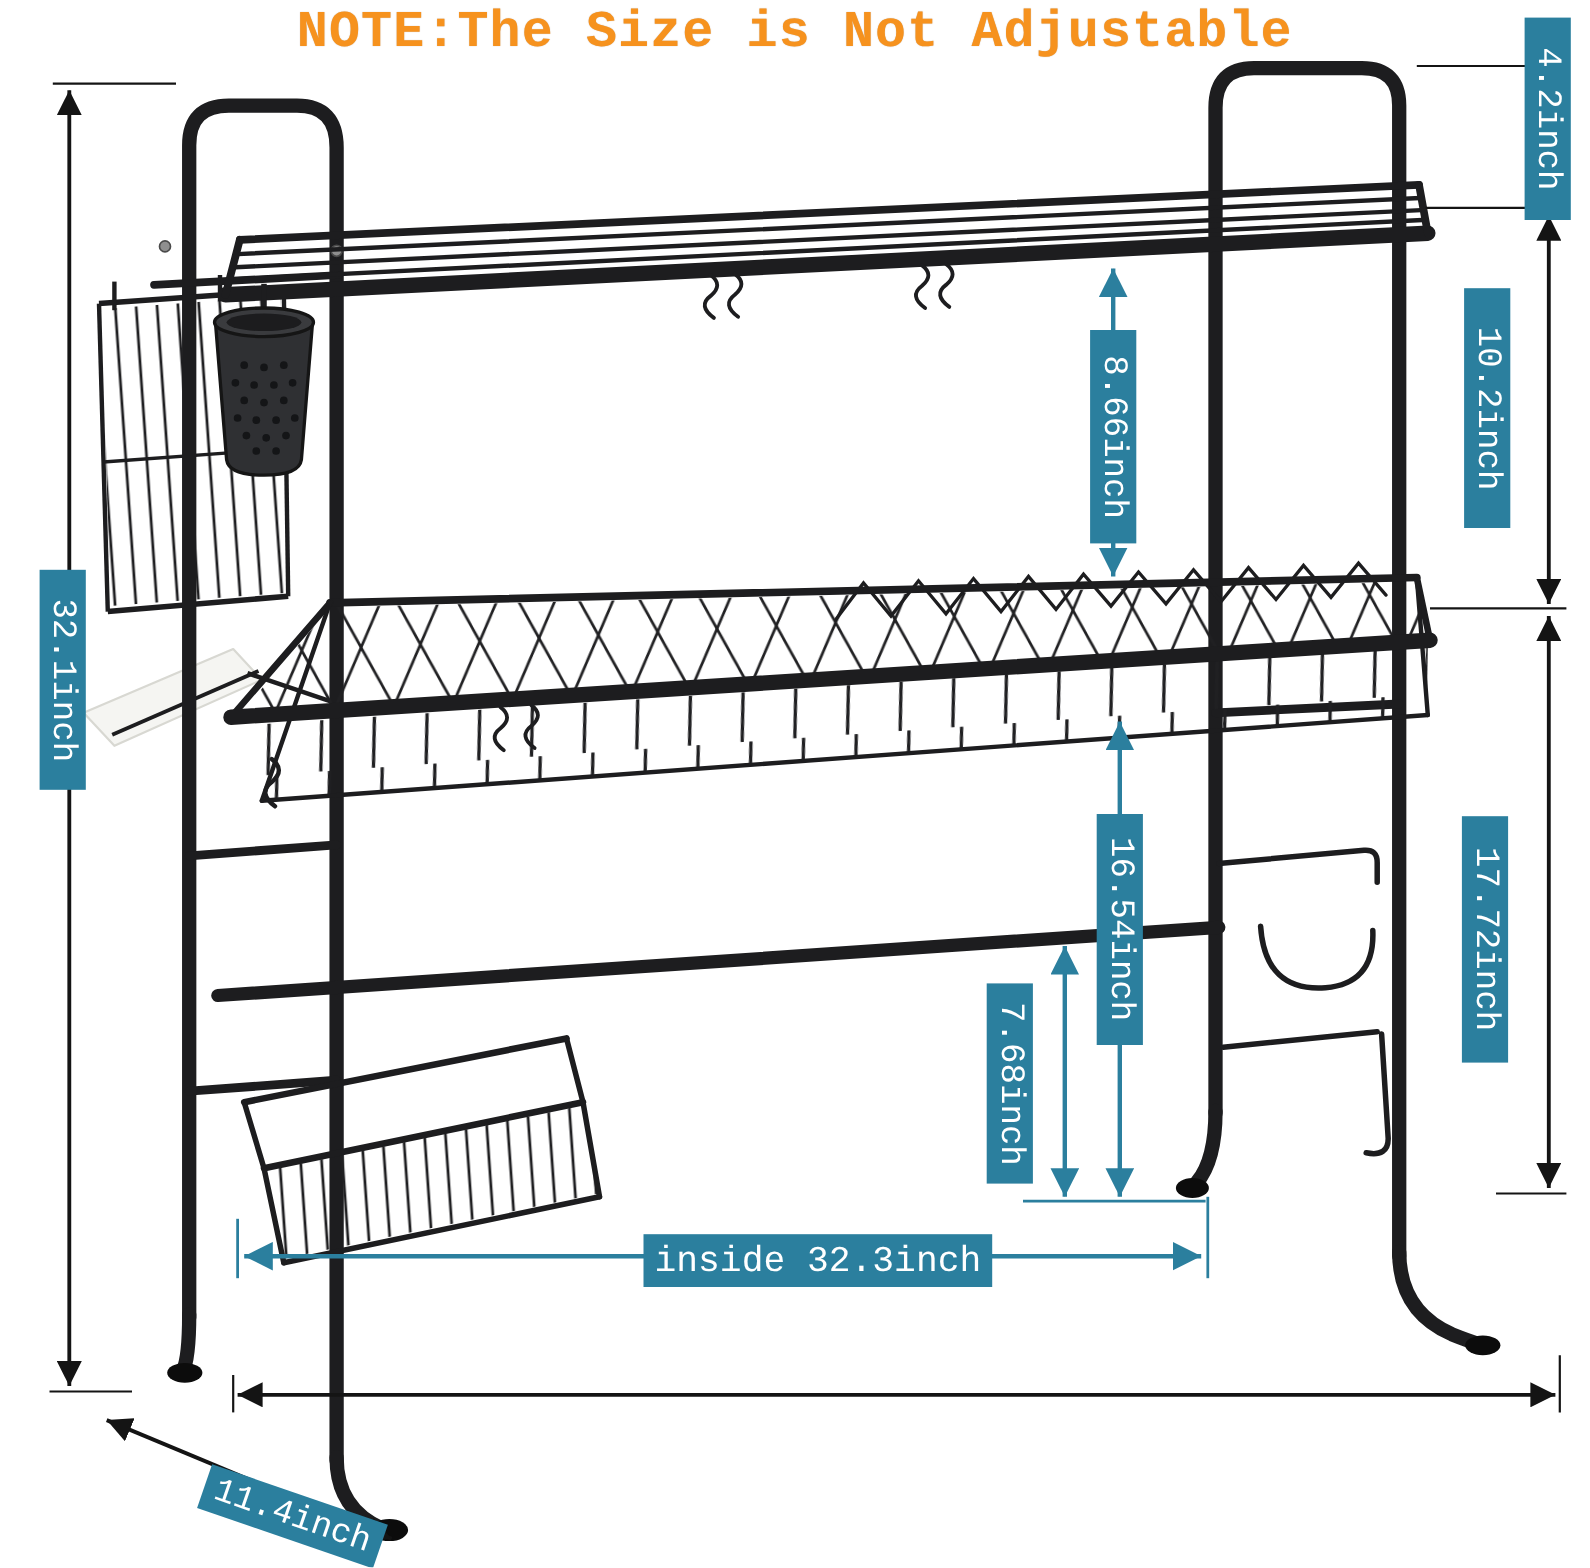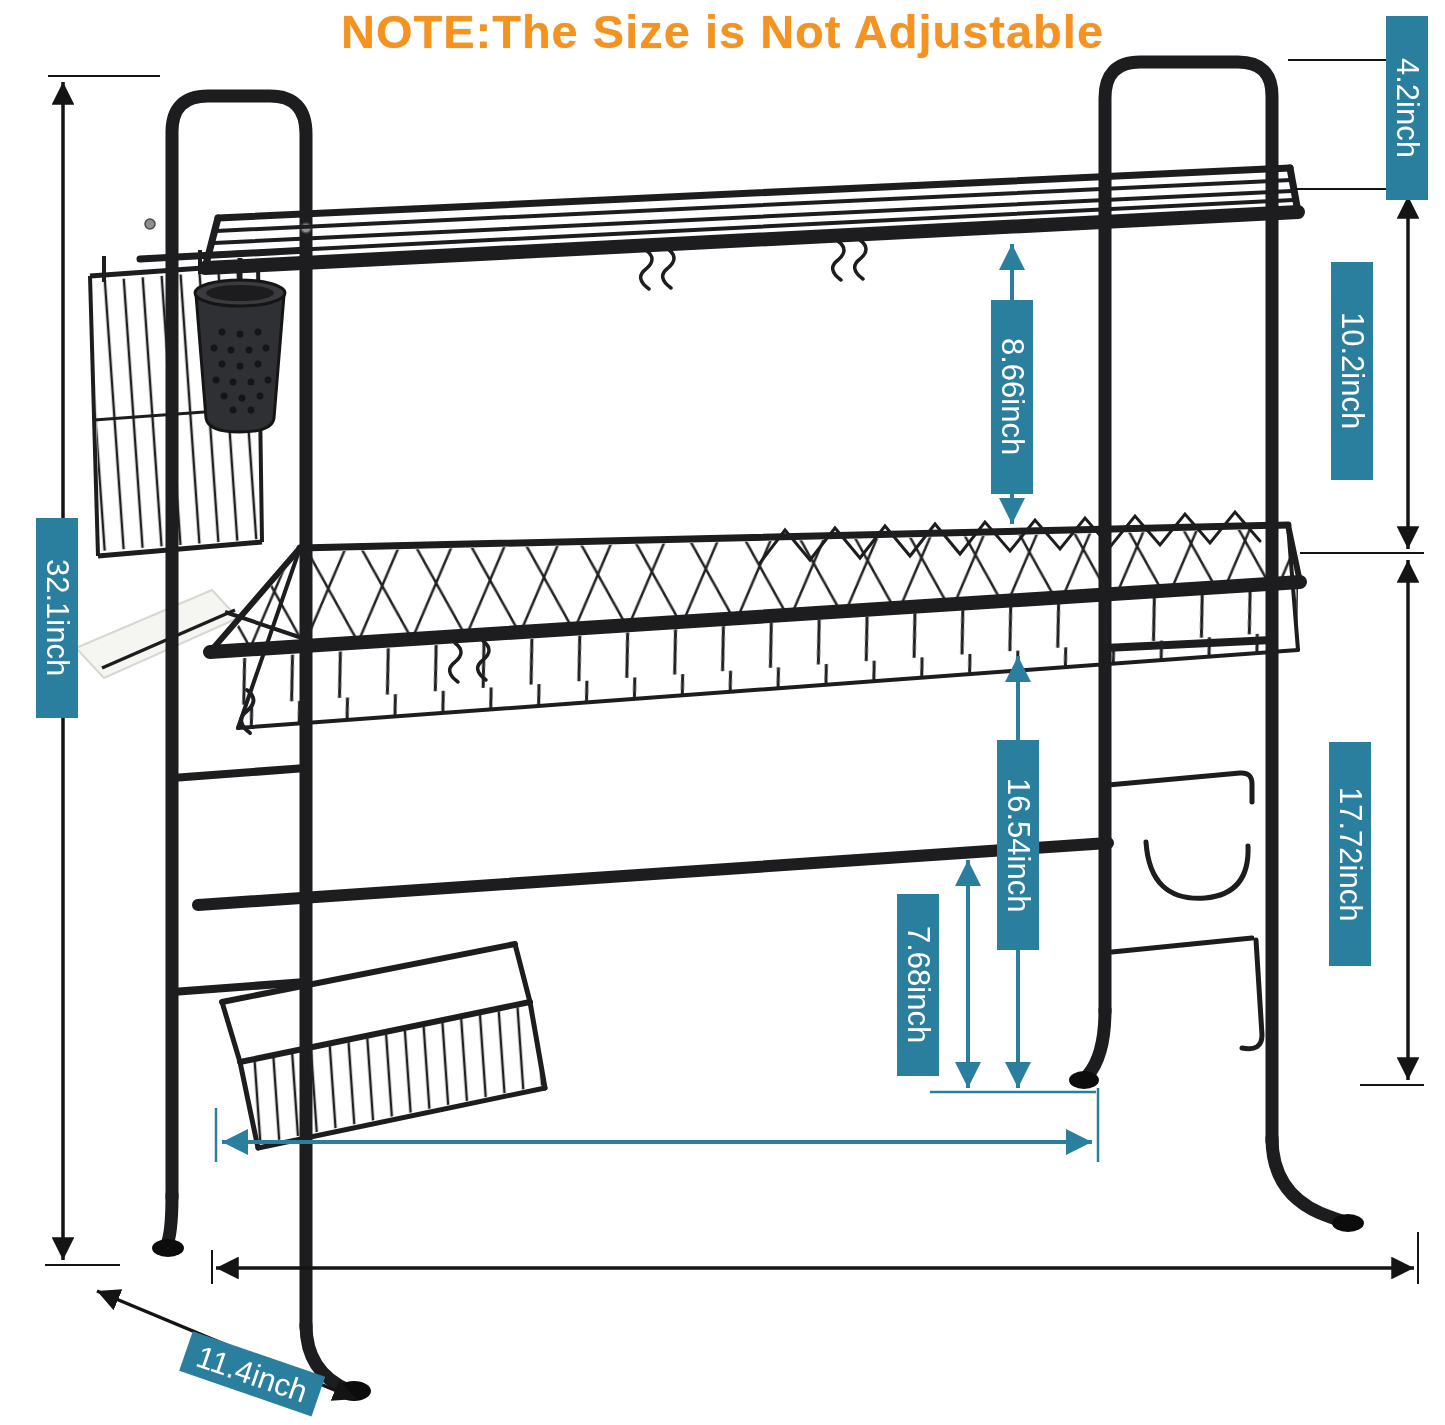--- a/index.html
+++ b/index.html
@@ -1,21 +1,21 @@
 <!DOCTYPE html>
 <html><head>
 <meta charset="utf-8">
 <style>
   html,body{margin:0;padding:0;background:#ffffff;}
   #stage{
     position:relative;
     width:1445px;height:1425px;
     background:#ffffff;
     overflow:hidden;
-    font-family:Liberation Sans, sans-serif;
+    font-family:Liberation Mono, monospace;
   }
   #rack-svg{position:absolute;left:0;top:0;width:1445px;height:1425px;}
   .note{
     position:absolute;
     left:50%;top:4px;
     transform:translateX(-50%);
     font-size:47px;
     font-weight:bold;
     color:#f6921e;
     white-space:nowrap;
@@ -237,17 +237,18 @@
   <div class="dim v" style="left:991px;top:300px;height:182px;">8.66inch</div>
 
   <div class="dim v" style="left:36px;top:518px;height:188px;">32.1inch</div>
 
   <div class="dim v" style="left:997px;top:740px;height:198px;">16.54inch</div>
 
   <div class="dim v" style="left:897px;top:894px;height:170px;">7.68inch</div>
 
   <div class="dim v" style="left:1329px;top:742px;height:212px;">17.72inch</div>
 
+  <div class="dim h" style="left:585px;top:1122px;min-width:280px;height:48px;box-sizing:border-box;">inside 32.3inch</div>
 
 
   <div class="dim rot" style="left:186px;top:1330px;min-width:140px;height:42px;box-sizing:border-box;">11.4inch</div>
 
 </div>
 
 </body></html>

